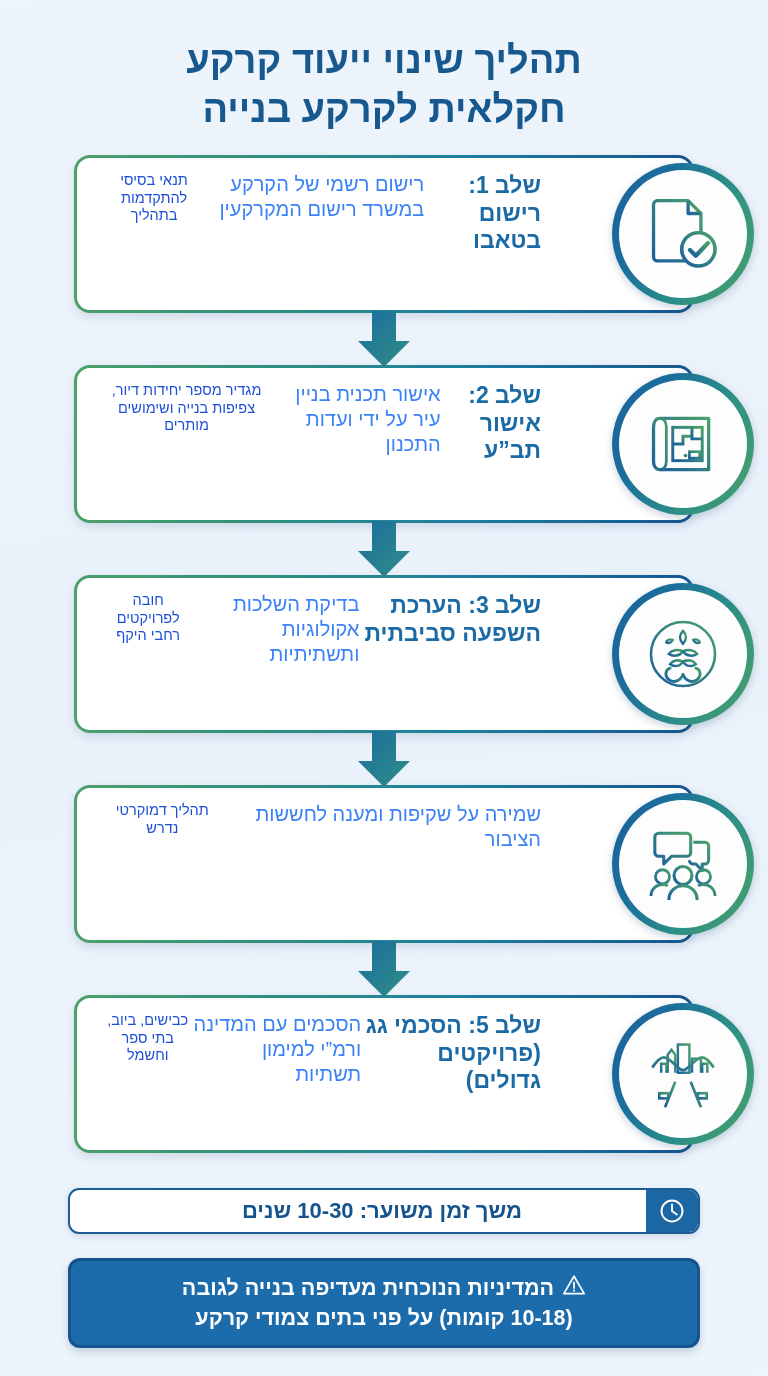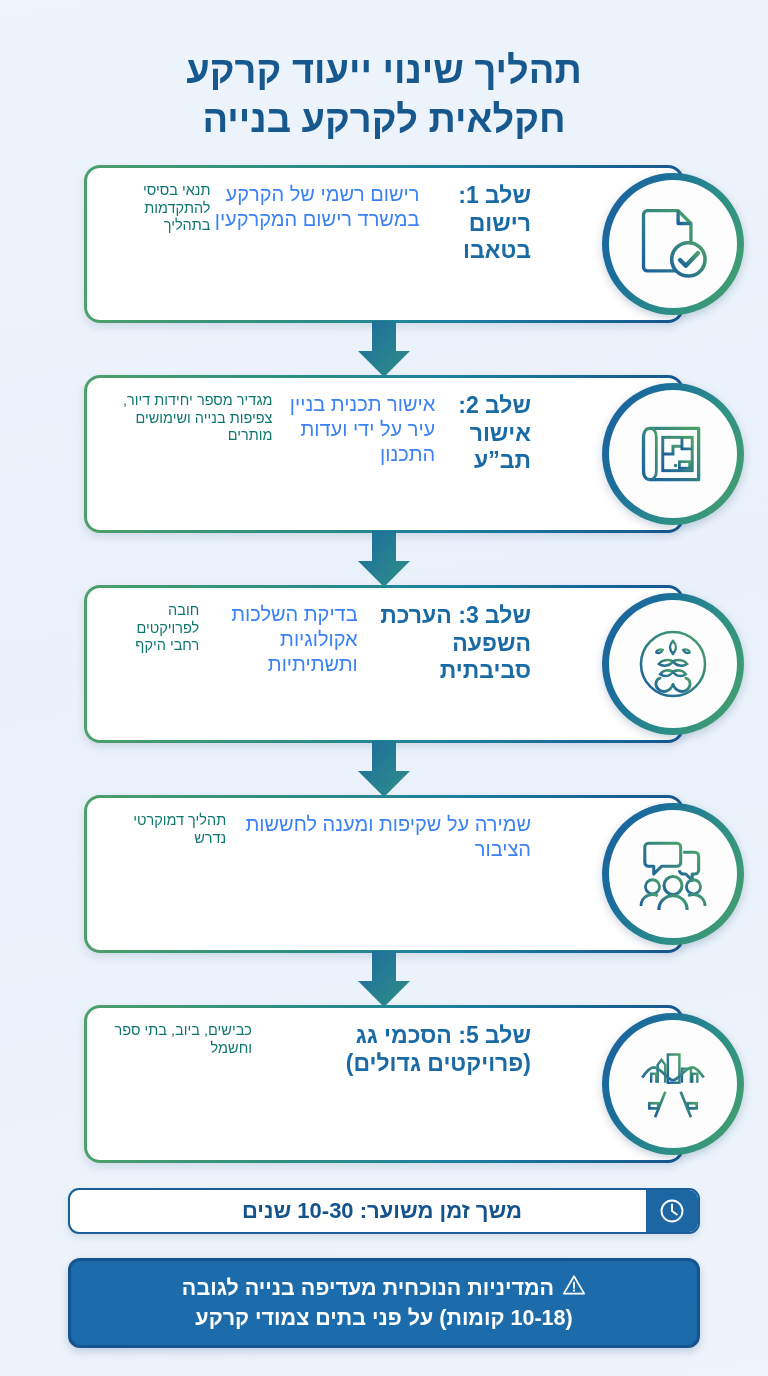--- a/index.html
+++ b/index.html
@@ -15,21 +15,21 @@
     font-family: "Liberation Sans", "DejaVu Sans", sans-serif;
     background: linear-gradient(170deg, #eef4fb 0%, #e9f1fa 45%, #edf4fb 100%);
     direction: rtl;
     position: relative;
   }
 
   .page {
     width: 768px;
     height: 1376px;
     position: relative;
-    padding: 16px;
+    padding: 6px;
   }
 
   
   .title-block {
     text-align: center;
     padding: 30px 70px 0 70px;
   }
   .title-block h1 {
     font-size: 38px;
     line-height: 1.28;
@@ -80,22 +80,23 @@
     margin-bottom: 7px;
   }
   .step-desc {
     font-size: 20px;
     color: #3b82f6;
     line-height: 1.25;
     margin-bottom: 6px;
   }
   .step-note {
     font-size: 14.5px;
-    color: #0f766e;
+    color: #1d4ed8;
     line-height: 1.2;
+    text-align: center;
   }
 
   
   .step-badge {
     position: absolute;
     top: 8px;
     right: 8px;
     width: 142px;
     height: 142px;
     border-radius: 50%;
@@ -361,20 +362,21 @@
         <svg viewBox="0 0 78 58">
           <path d="M27 0h24v30h14L39 56 13 30h14z" fill="url(#ag1)"></path>
         </svg>
       </div>
     </div>
 
     <div class="step">
       <div class="step-card">
         <div class="step-card-inner">
           <div class="step-heading">שלב 5: הסכמי גג (פרויקטים גדולים)</div>
+          <div class="step-desc">הסכמים עם המדינה ורמ”י למימון תשתיות</div>
           <div class="step-note">כבישים, ביוב, בתי ספר וחשמל</div>
         </div>
       </div>
       <div class="step-badge">
         <div class="step-badge-inner">
           <svg viewBox="0 0 64 64" fill="none">
             <defs>
               <linearGradient id="g5" x1="0" y1="1" x2="1" y2="0">
                 <stop offset="0" stop-color="#1b5f9e"></stop>
                   <stop offset="1" stop-color="#4aa268"></stop>

